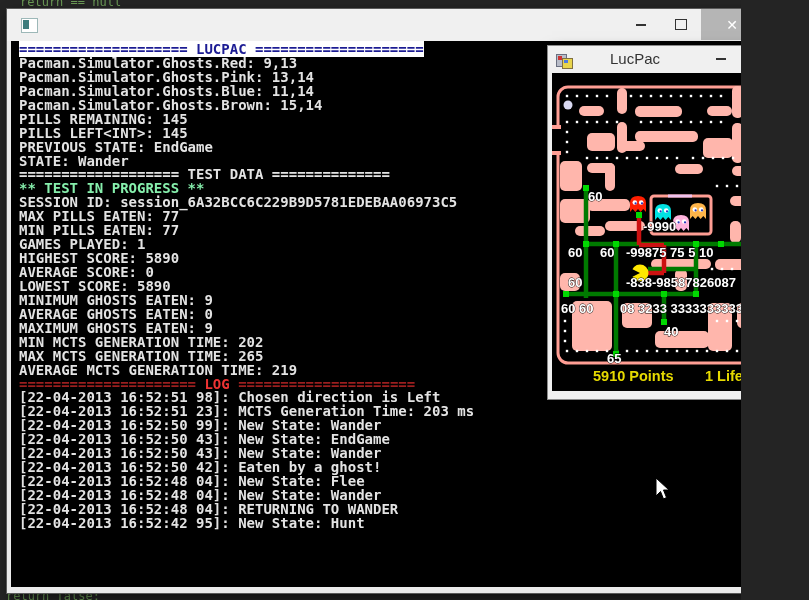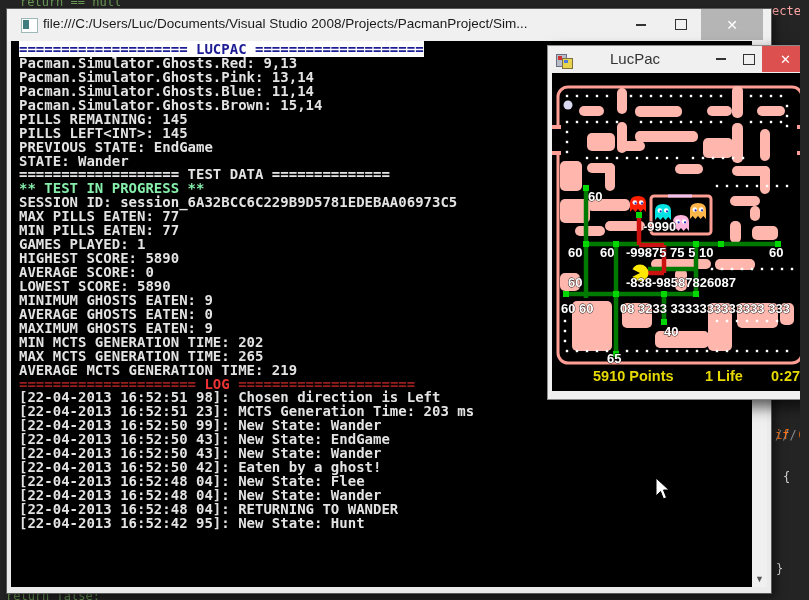--- a/index.html
+++ b/index.html
@@ -1,16 +1,16 @@
 <!DOCTYPE html>
 <html><head>
 <meta charset="utf-8">
 <style>
   html,body{margin:0;padding:0;background:#242424;}
-  #stage{position:relative;width:800px;height:600px;overflow:hidden;background:#242424;
+  #stage{position:relative;width:741px;height:600px;overflow:hidden;background:#242424;
          font-family:"Liberation Sans",sans-serif;}
   .vs-frag{position:absolute;font-family:"DejaVu Sans Mono",monospace;font-size:12px;white-space:pre;}
 
   
   #console-win{position:absolute;left:6px;top:8px;width:764px;height:584px;
                background:#ebebeb;border:1px solid #5a5a5a;box-shadow:3px 4px 10px rgba(0,0,0,.55);}
   #console-titlebar{position:absolute;left:0;top:0;right:0;height:32px;background:#f0f0f0;
                     display:flex;align-items:center;}
   #console-icon{position:absolute;left:14px;top:9px;width:15px;height:13px;background:#fff;
                 border:1px solid #9db8b8;}
@@ -70,21 +70,20 @@
       <span class="vs-frag" style="left: 775px; top: 428px; color: rgb(138, 138, 138);">///</span>
       <span class="vs-frag" style="left: 775px; top: 428px; color: #f97316;">if (</span>
       <span class="vs-frag" style="left: 783px; top: 470px; color: rgb(212, 212, 212);">{</span>
       <span class="vs-frag" style="left: 776px; top: 562px; color: rgb(212, 212, 212);">}</span>
       <span class="vs-frag" style="left: 6px; top: 589px; color: rgb(106, 153, 85);">return false;</span>
     </div>
 
   <div id="console-win">
     <div id="console-titlebar">
       <div id="console-icon"></div>
-      <div id="console-title">file:///C:/Users/Luc/Documents/Visual Studio 2008/Projects/PacmanProject/Sim...</div>
       <div id="con-min" class="cap-btn">
           <span class="glyph-dash"></span>
         </div>
       <div id="con-max" class="cap-btn">
           <span class="glyph-box"></span>
         </div>
       <div id="con-close" class="cap-btn">✕</div>
     </div>
     <div id="console-client">
       <div id="console-lines"><div class="ln"><span class="c-nav" style="background: rgb(255, 255, 255);">==================== LUCPAC ====================</span></div><div class="ln"><span class="c-wht">Pacman.Simulator.Ghosts.Red: 9,13</span></div><div class="ln"><span class="c-wht">Pacman.Simulator.Ghosts.Pink: 13,14</span></div><div class="ln"><span class="c-wht">Pacman.Simulator.Ghosts.Blue: 11,14</span></div><div class="ln"><span class="c-wht">Pacman.Simulator.Ghosts.Brown: 15,14</span></div><div class="ln"><span class="c-wht">PILLS REMAINING: 145</span></div><div class="ln"><span class="c-wht">PILLS LEFT&lt;INT&gt;: 145</span></div><div class="ln"><span class="c-wht">PREVIOUS STATE: EndGame</span></div><div class="ln"><span class="c-wht">STATE: Wander</span></div><div class="ln"><span class="c-wht">=================== TEST DATA ==============</span></div><div class="ln"><span class="c-yel">** TEST IN PROGRESS **</span></div><div class="ln"><span class="c-wht">SESSION ID: session_6A32BCC6C229B9D5781EDEBAA06973C5</span></div><div class="ln"><span class="c-wht">MAX PILLS EATEN: 77</span></div><div class="ln"><span class="c-wht">MIN PILLS EATEN: 77</span></div><div class="ln"><span class="c-wht">GAMES PLAYED: 1</span></div><div class="ln"><span class="c-wht">HIGHEST SCORE: 5890</span></div><div class="ln"><span class="c-wht">AVERAGE SCORE: 0</span></div><div class="ln"><span class="c-wht">LOWEST SCORE: 5890</span></div><div class="ln"><span class="c-wht">MINIMUM GHOSTS EATEN: 9</span></div><div class="ln"><span class="c-wht">AVERAGE GHOSTS EATEN: 0</span></div><div class="ln"><span class="c-wht">MAXIMUM GHOSTS EATEN: 9</span></div><div class="ln"><span class="c-wht">MIN MCTS GENERATION TIME: 202</span></div><div class="ln"><span class="c-wht">MAX MCTS GENERATION TIME: 265</span></div><div class="ln"><span class="c-wht">AVERAGE MCTS GENERATION TIME: 219</span></div><div class="ln"><span class="c-red1">===================== </span><span class="c-red2">LOG</span><span class="c-red1"> =====================</span></div><div class="ln"><span class="c-wht">[22-04-2013 16:52:51 98]: Chosen direction is Left</span></div><div class="ln"><span class="c-wht">[22-04-2013 16:52:51 23]: MCTS Generation Time: 203 ms</span></div><div class="ln"><span class="c-wht">[22-04-2013 16:52:50 99]: New State: Wander</span></div><div class="ln"><span class="c-wht">[22-04-2013 16:52:50 43]: New State: EndGame</span></div><div class="ln"><span class="c-wht">[22-04-2013 16:52:50 43]: New State: Wander</span></div><div class="ln"><span class="c-wht">[22-04-2013 16:52:50 42]: Eaten by a ghost!</span></div><div class="ln"><span class="c-wht">[22-04-2013 16:52:48 04]: New State: Flee</span></div><div class="ln"><span class="c-wht">[22-04-2013 16:52:48 04]: New State: Wander</span></div><div class="ln"><span class="c-wht">[22-04-2013 16:52:48 04]: RETURNING TO WANDER</span></div><div class="ln"><span class="c-wht">[22-04-2013 16:52:42 95]: New State: Hunt</span></div></div>

